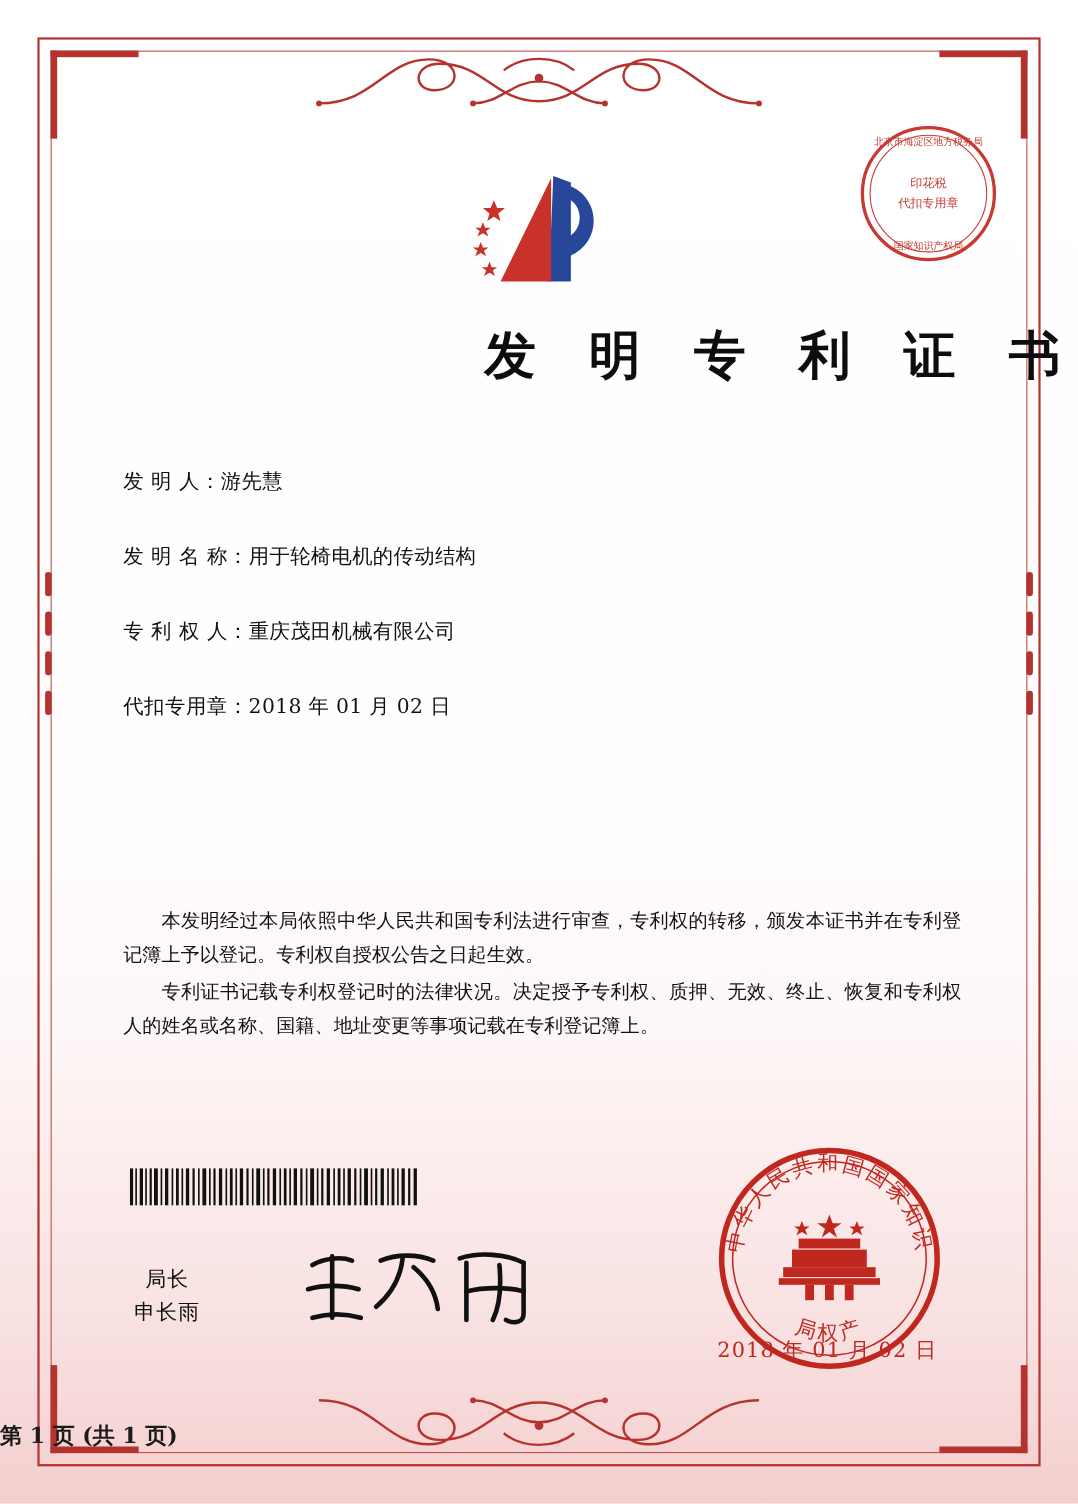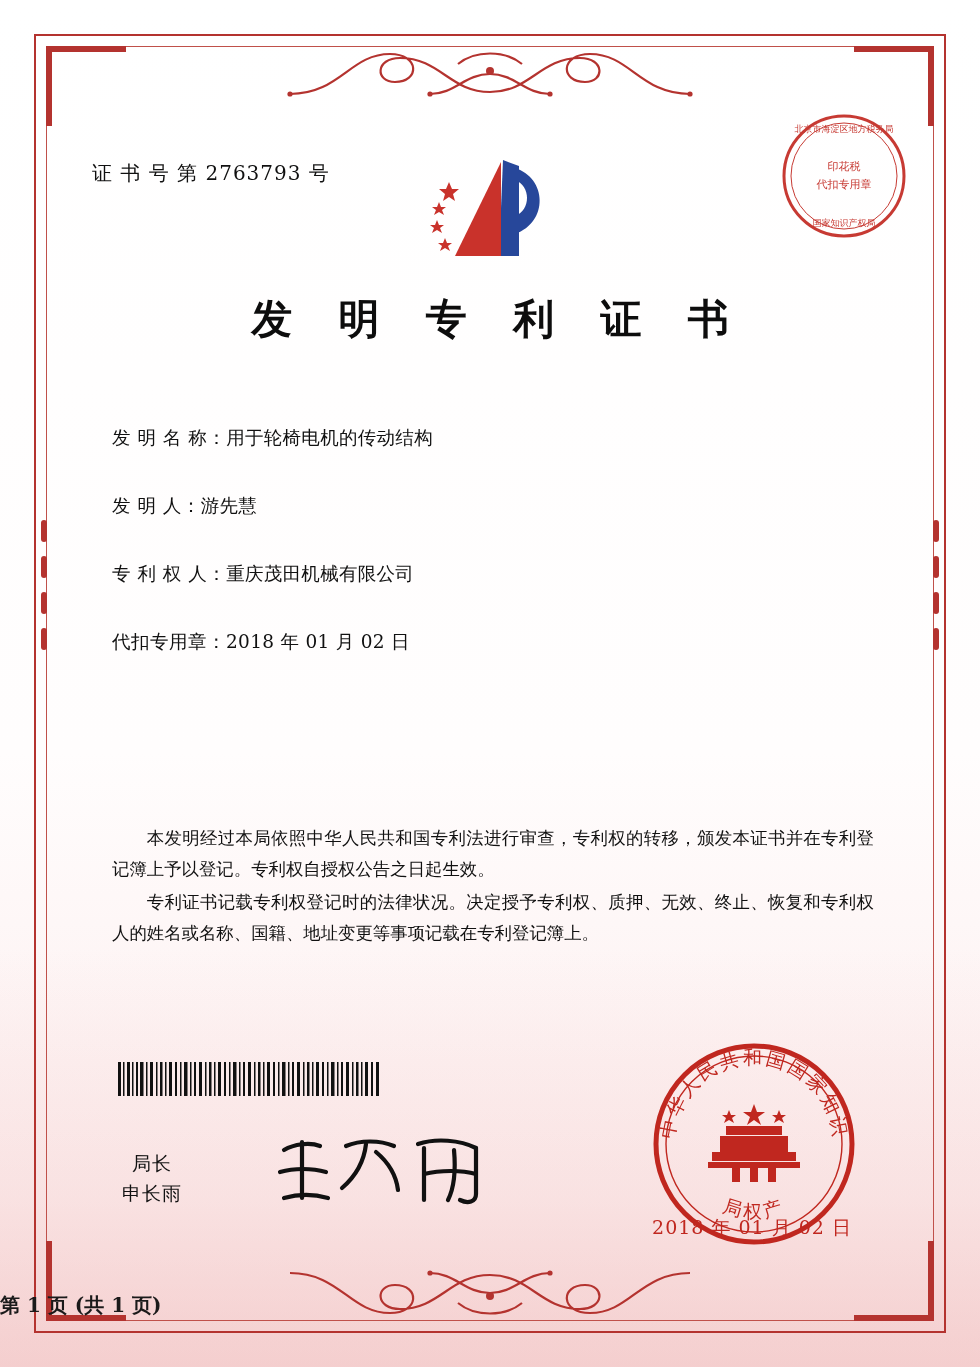--- a/index.html
+++ b/index.html
@@ -105,22 +105,22 @@
     right: 72px;
     top: 112px;
     width: 128px;
     height: 128px;
   }
 
   .title {
     position: absolute;
     left: 0; right: 0;
     top: 292px;
-    text-align: center;
-    font-size: 41px;
+    text-align: right;
+    font-size: 47px;
     letter-spacing: 16px;
     font-weight: bold;
     color: #0d0d0d;
     text-indent: 16px;
     font-family: "DejaVu Serif", "Liberation Serif", serif;
   }
 
   
   .fields {
     position: absolute;
@@ -270,21 +270,20 @@
   </svg>
   <svg class="side-orn right" viewBox="0 0 16 150">
     <g fill="#b4332f">
       <rect x="5" y="0" width="6" height="22" rx="3"></rect>
       <rect x="5" y="36" width="6" height="22" rx="3"></rect>
       <rect x="5" y="72" width="6" height="22" rx="3"></rect>
       <rect x="5" y="108" width="6" height="22" rx="3"></rect>
     </g>
   </svg>
 
-  <div class="cert-no">证 书 号 第 2763793 号</div>
 
   <svg class="emblem" viewBox="0 0 150 120">
     <path d="M88 8 L104 14 L104 104 L84 104 Z" fill="#27479a"></path>
     <path d="M100 16 C132 26 134 70 100 82 L100 64 C116 58 116 34 100 28 Z" fill="#27479a"></path>
     <path d="M86 10 L86 104 L40 104 Z" fill="#c9322b"></path>
     <g fill="#c9322b">
       <polygon points="34,30 37,37 44,37 38,42 40,49 34,45 28,49 30,42 24,37 31,37"></polygon>
       <polygon points="24,50 26,55 31,55 27,58 29,63 24,60 19,63 21,58 17,55 22,55"></polygon>
       <polygon points="22,68 24,73 29,73 25,76 27,81 22,78 17,81 19,76 15,73 20,73"></polygon>
       <polygon points="30,86 32,91 37,91 33,94 35,99 30,96 25,99 27,94 23,91 28,91"></polygon>
@@ -303,26 +302,26 @@
     </g>
     <g fill="#c73a33" font-family="'DejaVu Serif', serif" font-size="9">
       <text x="64" y="114" text-anchor="middle">国家知识产权局</text>
     </g>
   </svg>
 
   <div class="title">发 明 专 利 证 书</div>
 
   <div class="fields">
     <div class="field-row">
+      <span class="field-label">发 明 人：</span>
+      <span class="field-value">游先慧</span>
+    </div>
+    <div class="field-row">
       <span class="field-label">发 明 名 称：</span>
       <span class="field-value">用于轮椅电机的传动结构</span>
-    </div>
-    <div class="field-row">
-      <span class="field-label">发 明 人：</span>
-      <span class="field-value">游先慧</span>
     </div>
     <div class="field-row">
       <span class="field-label">专 利 权 人：</span>
       <span class="field-value">重庆茂田机械有限公司</span>
     </div>
     <div class="field-row">
       <span class="field-label">代扣专用章：</span>
       <span class="field-value">2018 年 01 月 02 日</span>
     </div>
   </div>

